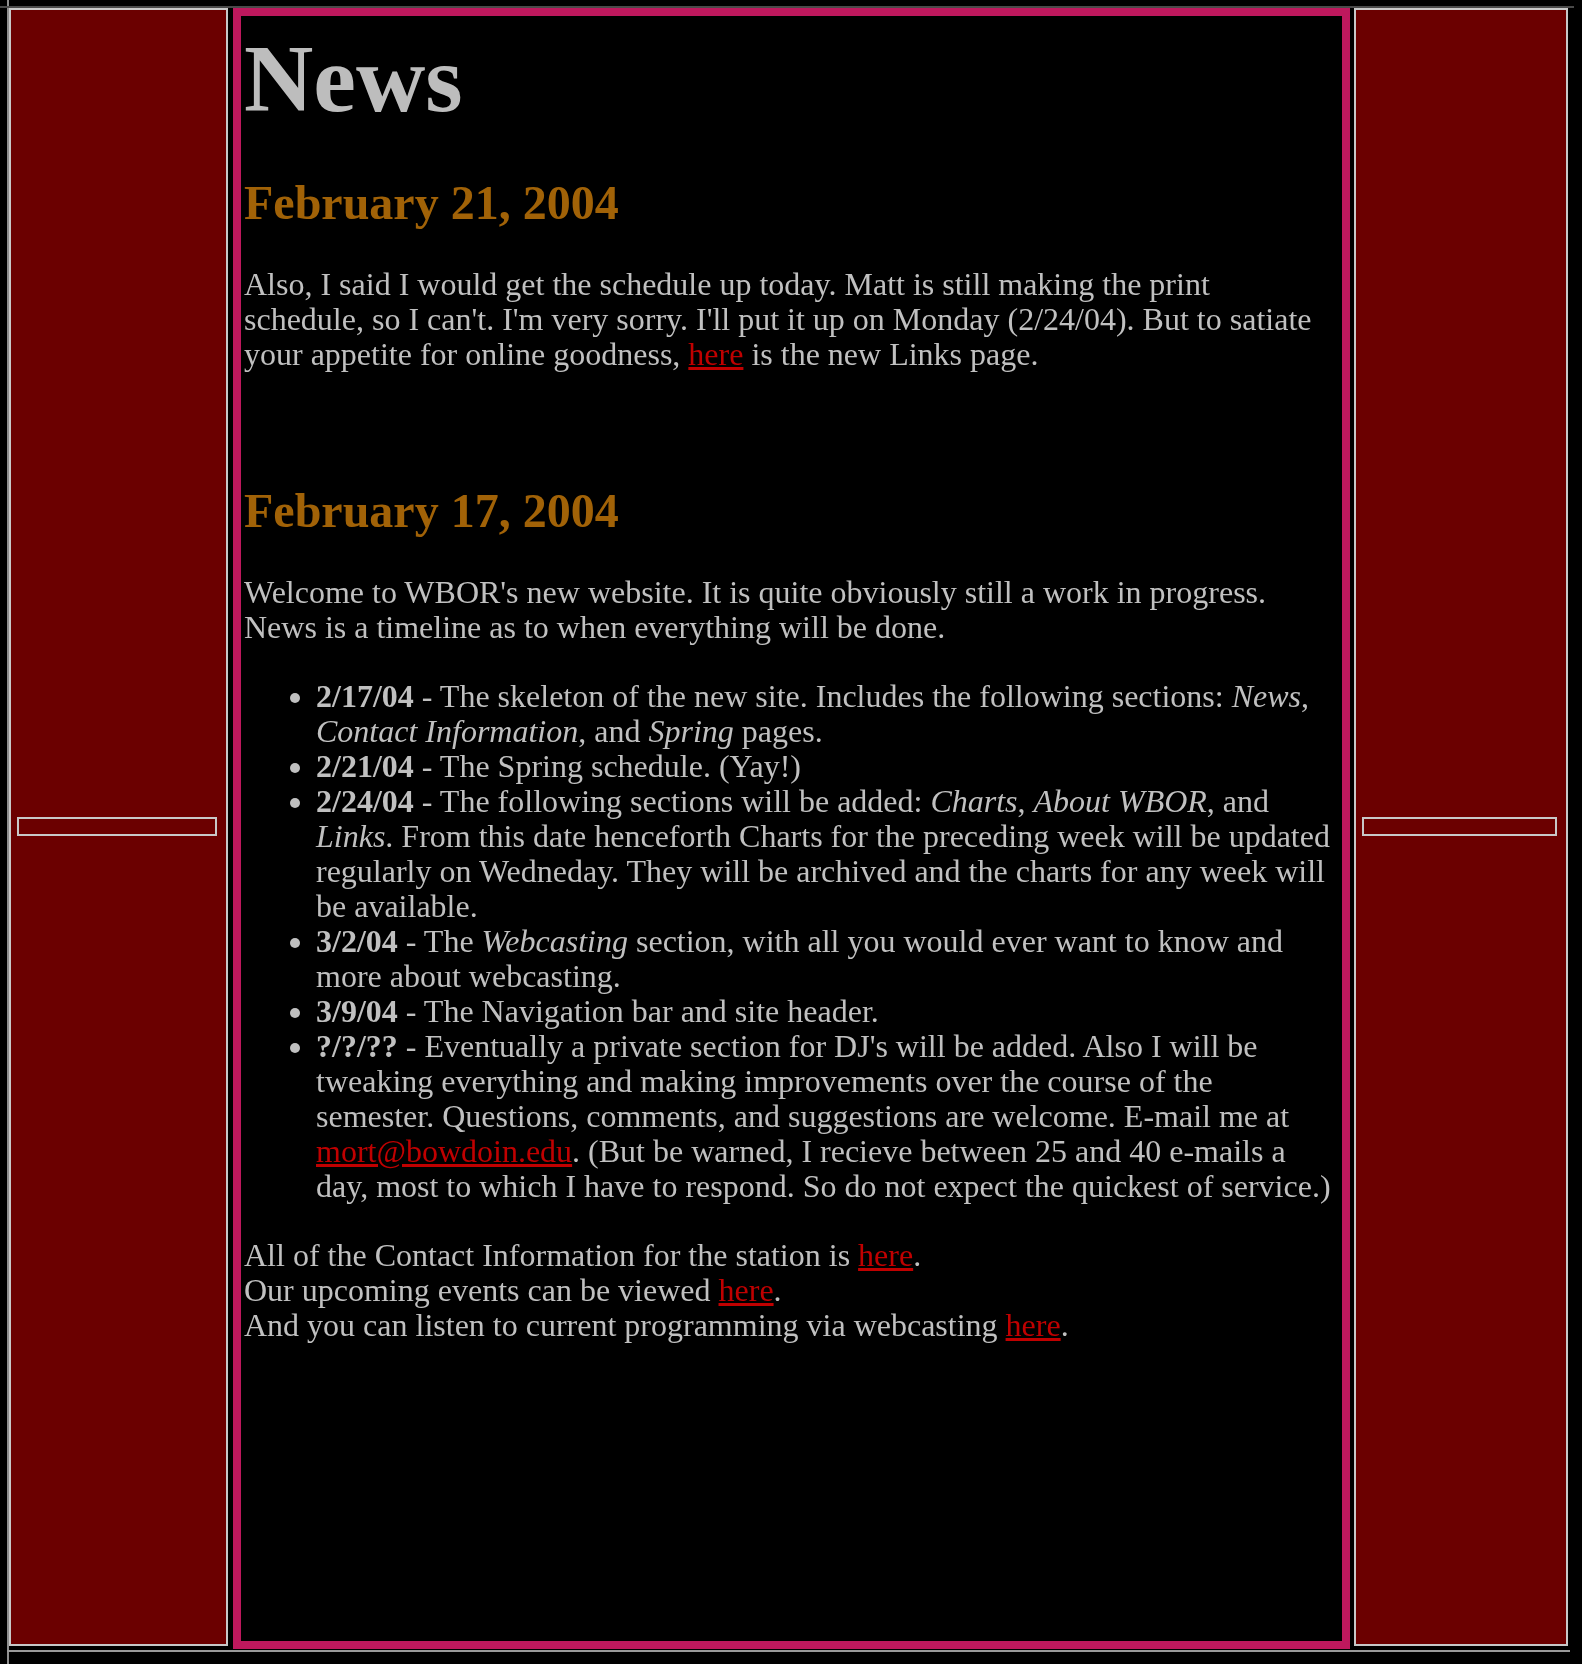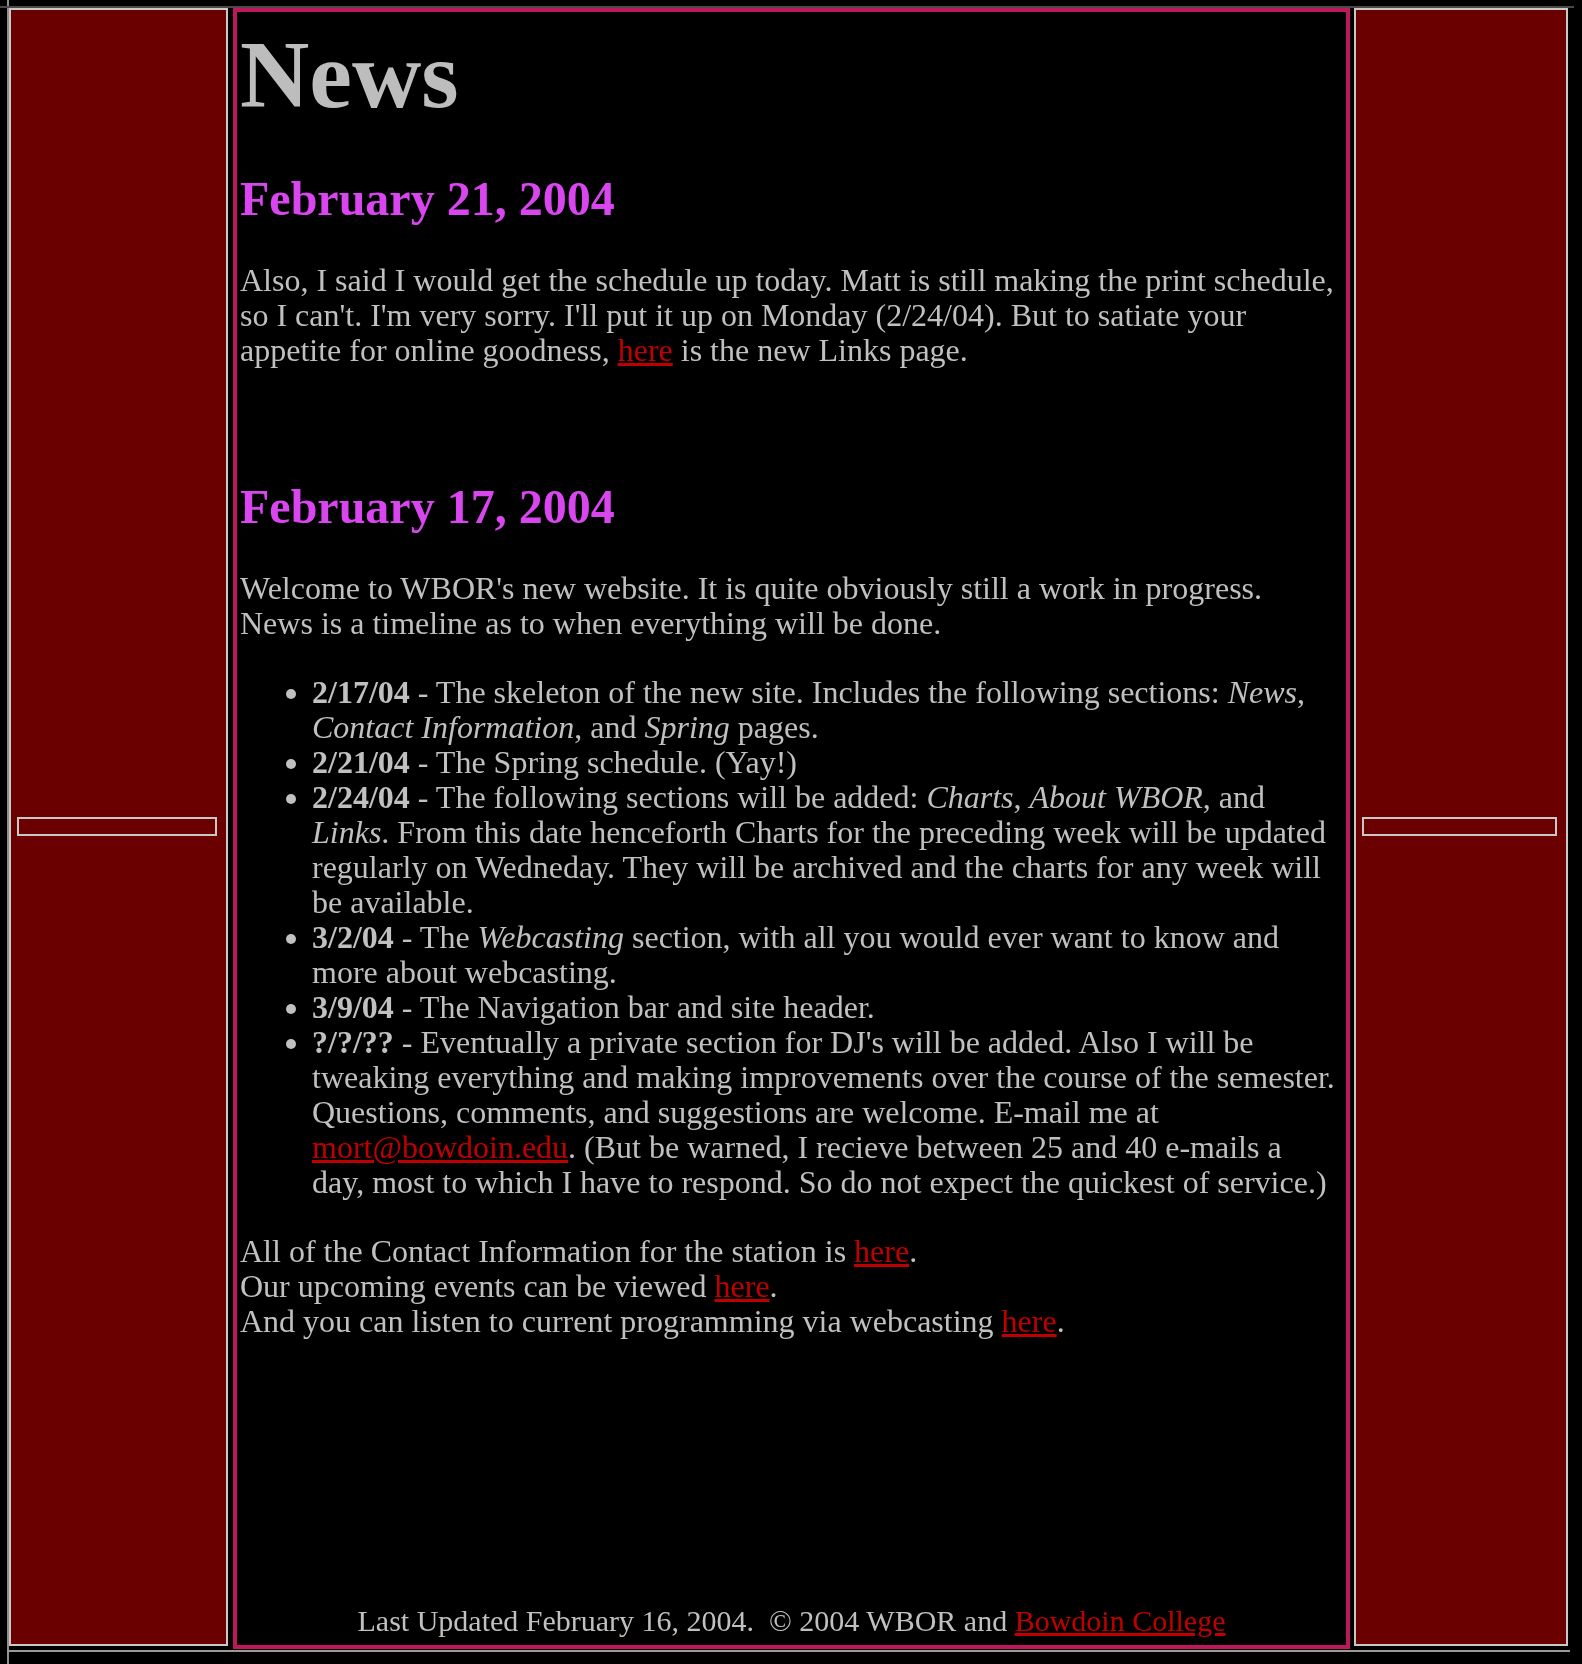--- a/index.html
+++ b/index.html
@@ -44,37 +44,37 @@
     height: 19px;
     border: 2px solid #c8c8c8;
     box-sizing: border-box;
     background: transparent;
   }
   .main {
     position: absolute;
     left: 233px; top: 8px;
     width: 1117px; height: 1641px;
     background: #000000;
-    border: 4px solid #be185d;
+    border: 8px solid #be185d;
     box-sizing: border-box;
     padding: 0 6px 0 3px;
     overflow: hidden;
   }
   h1 {
     font-size: 96px;
     line-height: 106px;
     font-weight: bold;
     color: #bdbdbd;
     margin: 10px 0 26px 0;
   }
   h2 {
     font-size: 48px;
     line-height: 53px;
     font-weight: bold;
-    color: #d946ef;
+    color: #a16207;
     margin: 44px 0 38px 0;
   }
   p { margin: 34px 0; }
   ul {
     margin: 30px 0;
     padding-left: 72px;
   }
   li { margin: 0; }
   a {
     color: #c00000;
@@ -125,19 +125,18 @@
     <li><b>3/2/04</b><span> - The </span><i>Webcasting</i><span> section, with all you would ever want to know and more about webcasting.</span></li>
     <li><b>3/9/04</b><span> - The Navigation bar and site header.</span></li>
     <li><b>?/?/??</b><span> - Eventually a private section for DJ's will be added. Also I will be tweaking everything and making improvements over the course of the semester. Questions, comments, and suggestions are welcome. E-mail me at </span><a href="#">mort@bowdoin.edu</a><span>. (But be warned, I recieve between 25 and 40 e-mails a day, most to which I have to respond. So do not expect the quickest of service.)</span></li>
   </ul>
 
 
   <p><span>All of the Contact Information for the station is </span><a href="#">here</a><span>.</span><br>
   <span>Our upcoming events can be viewed </span><a href="#">here</a><span>.</span><br>
   <span>And you can listen to current programming via webcasting </span><a href="#">here</a><span>.</span></p>
 
-  <div class="footer"><span>Last Updated February 16, 2004.&nbsp; © 2004 WBOR and </span><a href="#">Bowdoin College</a></div>
 
 </div>
 
 <div class="sidebar sidebar-right">
   <div class="sidebar-box"></div>
 </div>
 
 </body></html>

